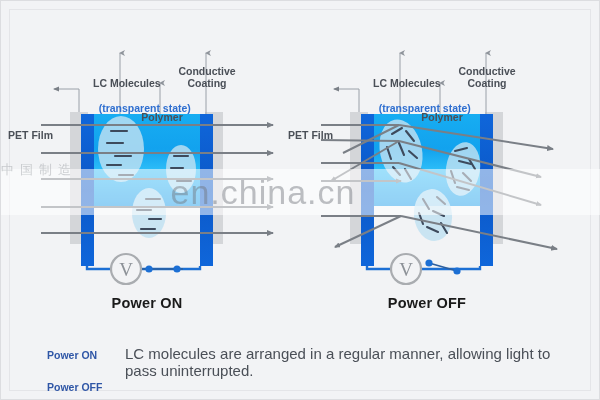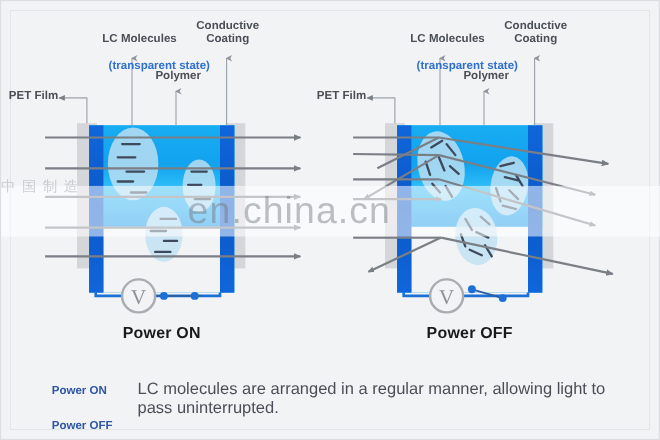--- a/index.html
+++ b/index.html
@@ -2,21 +2,21 @@
 <html><head>
 <meta charset="utf-8">
 <style>
   html,body{margin:0;padding:0;background:#ffffff;}
   body{width:600px;height:400px;overflow:hidden;
        font-family:"Liberation Sans","DejaVu Sans",sans-serif;}
   #stage{position:relative;width:600px;height:400px;
          background:#f2f3f5;box-sizing:border-box;border:1px solid #dcdde0;}
   #stage::before{content:"";position:absolute;left:8px;top:8px;right:8px;bottom:8px;
          border:1px solid #e4e5e8;pointer-events:none;}
-  .lbl{position:absolute;text-align:center;line-height:1.18;white-space:pre;}
+  .lbl{position:absolute;text-align:center;line-height:1.18;white-space:pre;margin-top:48px;}
   .lbl-dark{color:#4a4f57;font-weight:bold;}
   .lbl-blue{color:#2f6fd0;font-weight:bold;padding-left:24px;}
   .cap{position:absolute;color:#1a1a1a;font-weight:bold;font-size:14.5px;
        letter-spacing:.2px;text-align:center;}
   .legend{position:absolute;left:46px;top:344px;width:520px;}
   .legend-row{display:flex;align-items:baseline;margin-bottom:2px;}
   .legend-key{color:#2f56a6;font-weight:bold;font-size:10.5px;width:78px;flex:0 0 78px;}
   .legend-txt{color:#4a4f57;font-size:15px;}
   svg.art{position:absolute;left:0;top:0;width:600px;height:400px;}
   .wm{position:absolute;left:0;top:168px;width:600px;height:46px;

